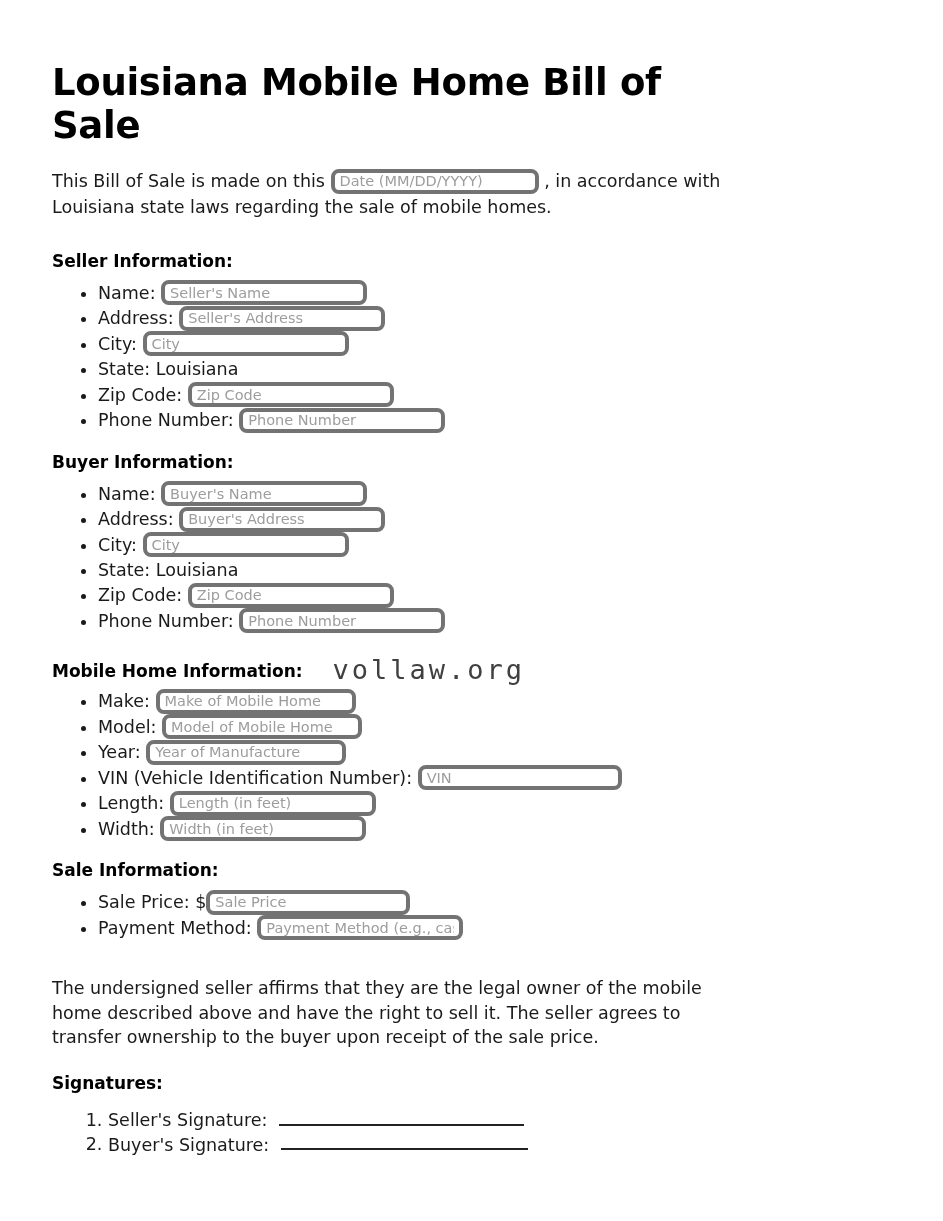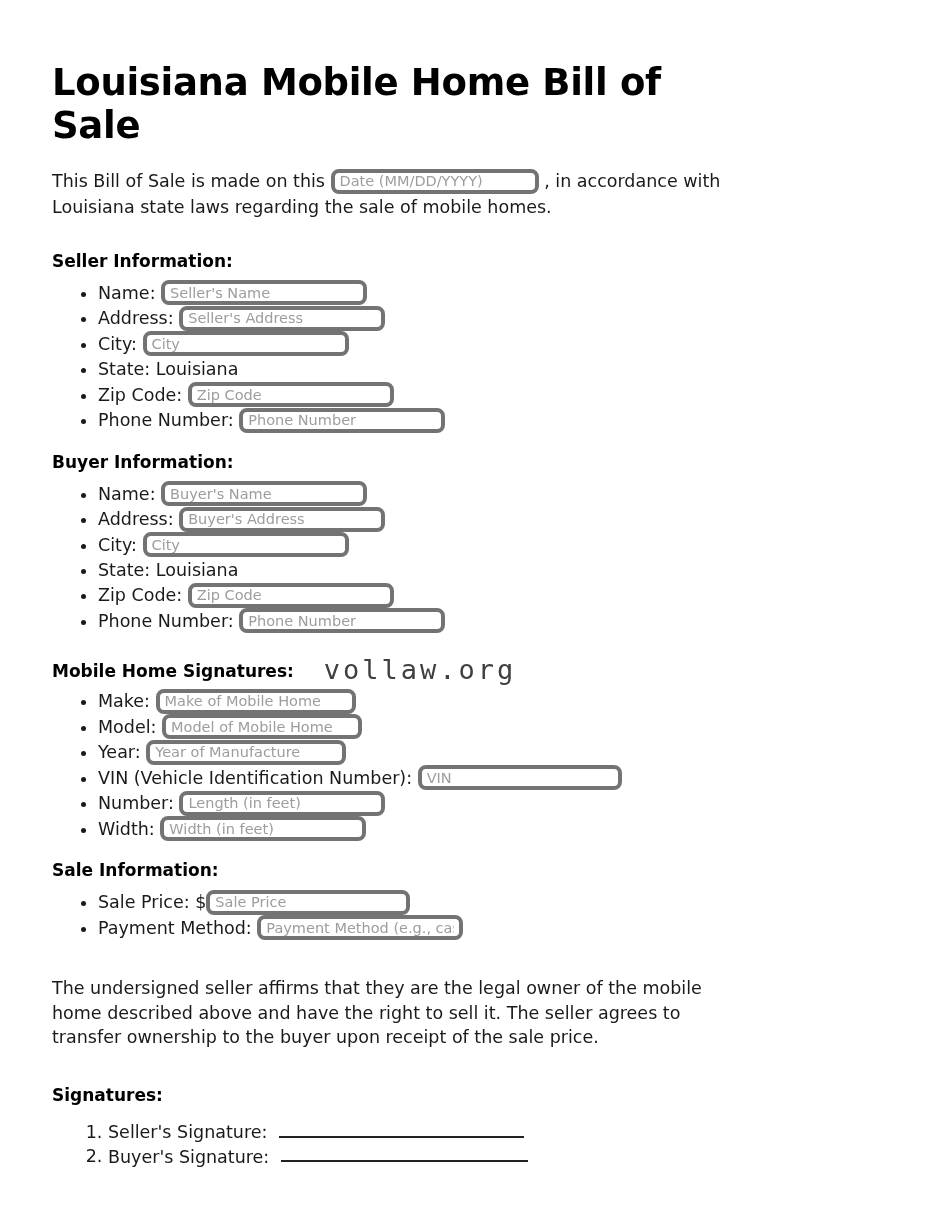--- a/index.html
+++ b/index.html
@@ -180,42 +180,42 @@
       <input class="field" type="text" style="width: 206px;" placeholder="Zip Code">
     </li>
     <li>
       <span class="label">Phone Number:</span>
       <input class="field" type="text" style="width: 206px;" placeholder="Phone Number">
     </li>
   </ul>
 
   
   <div class="section-head-row">
-    <h2 class="section-title">Mobile Home Signatures:</h2>
+    <h2 class="section-title">Mobile Home Information:</h2>
     <span class="watermark">vollaw.org</span>
   </div>
   <ul class="fields">
     <li>
       <span class="label">Make:</span>
       <input class="field" type="text" style="width: 200px;" placeholder="Make of Mobile Home">
     </li>
     <li>
       <span class="label">Model:</span>
       <input class="field" type="text" style="width: 200px;" placeholder="Model of Mobile Home">
     </li>
     <li>
       <span class="label">Year:</span>
       <input class="field" type="text" style="width: 200px;" placeholder="Year of Manufacture">
     </li>
     <li>
       <span class="label">VIN (Vehicle Identification Number):</span>
       <input class="field" type="text" style="width: 204px;" placeholder="VIN">
     </li>
     <li>
-      <span class="label">Number:</span>
+      <span class="label">Length:</span>
       <input class="field" type="text" style="width: 206px;" placeholder="Length (in feet)">
     </li>
     <li>
       <span class="label">Width:</span>
       <input class="field" type="text" style="width: 206px;" placeholder="Width (in feet)">
     </li>
   </ul>
 
   
   <h2 class="section-title">Sale Information:</h2>
@@ -226,21 +226,21 @@
     <li>
       <span class="label">Payment Method:</span>
       <input class="field" type="text" style="width: 206px;" placeholder="Payment Method (e.g., cash, check)">
     </li>
   </ul>
 
   <div class="para-block">
     <p class="para">The undersigned seller affirms that they are the legal owner of the mobile home described above and have the right to sell it. The seller agrees to transfer ownership to the buyer upon receipt of the sale price.</p>
   </div>
 
-  <h2 class="section-title" style="margin-top:36px;">Signatures:</h2>
+  <h2 class="section-title" style="margin-top:24px;">Signatures:</h2>
   <ol class="signatures">
     <li>
       <span class="label">Seller's Signature:</span>
       <span class="sig-line" style="width:245px;"></span>
     </li>
     <li>
       <span class="label">Buyer's Signature:</span>
       <span class="sig-line" style="width:247px;"></span>
     </li>
   </ol>

